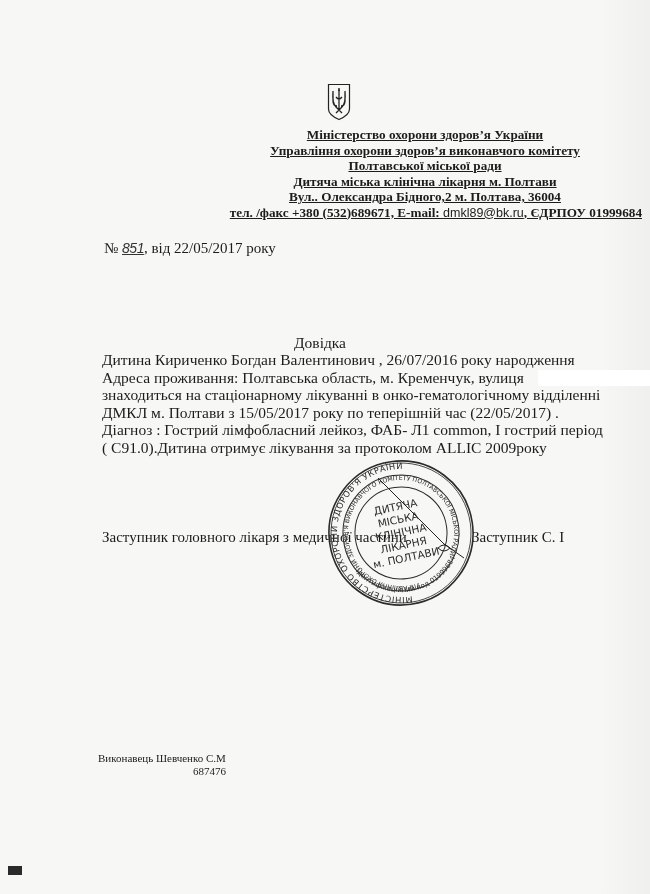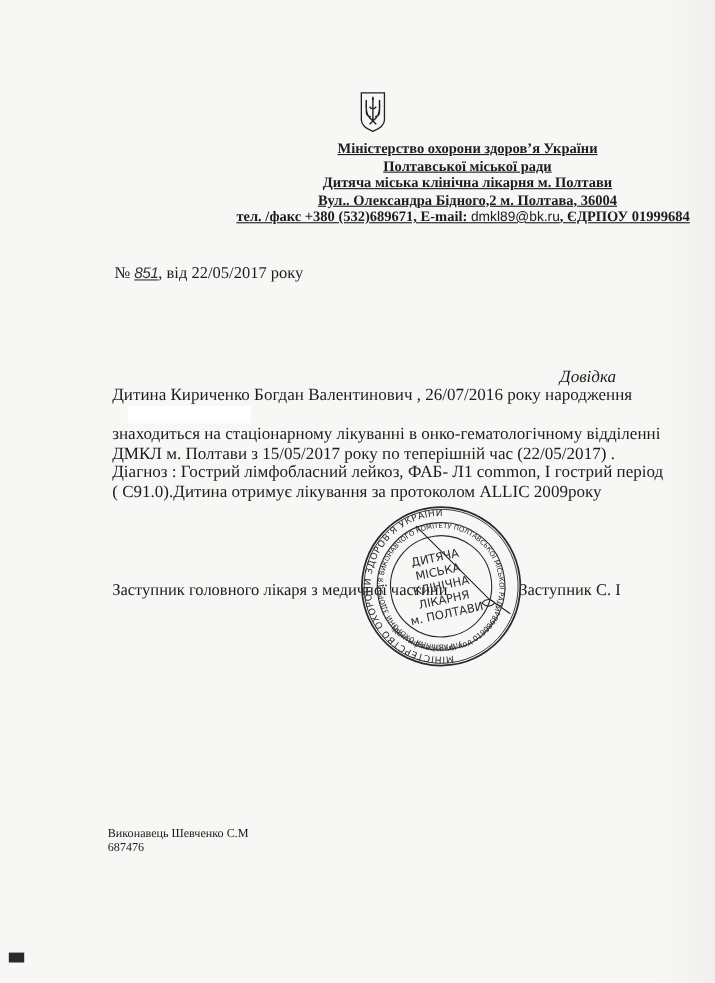--- a/index.html
+++ b/index.html
@@ -15,80 +15,81 @@
     pointer-events: none;
   }
   .emblem {
     position: absolute; left: 327px; top: 83px; width: 24px; height: 38px;
   }
   .header {
     position: absolute; left: 200px; top: 127px; width: 450px;
     text-align: center; font-weight: bold; font-size: 13.2px; line-height: 15.5px; text-decoration: underline;
   }
   .header .line { white-space: nowrap; }
-  .header .contact { padding-right: 8px; }
+  .header .contact { text-align: right; padding-right: 8px; }
   .header .email { font-weight: normal; font-family: "Liberation Sans", sans-serif; font-size: 12.5px; }
   .docnum {
     position: absolute; left: 104px; top: 240px; font-size: 15px; white-space: nowrap;
   }
   .docnum .num { text-decoration: underline; font-style: italic; font-family: "Liberation Sans", sans-serif; font-size: 14px; color: #333; letter-spacing: -0.5px; }
   .title {
     position: absolute; left: 80px; width: 480px; top: 334px;
-    text-align: right; font-size: 15.5px; font-style: italic;
+    text-align: center; font-size: 15.5px;
   }
   .body-text {
     position: absolute; left: 102px; top: 351px; width: 540px;
     font-size: 15.5px; line-height: 17.6px;
   }
   .body-text .line { white-space: nowrap; }
   .redact { display: inline-block; width: 112px; height: 16px; background: #ffffff; vertical-align: -3px; margin-left: 14px; }
   .signer {
     position: absolute; left: 102px; top: 529px; font-size: 15px; white-space: nowrap;
   }
   .signer .surname { position: absolute; left: 370px; top: 0; }
   .stamp {
     position: absolute; left: 326px; top: 458px; width: 150px; height: 150px;
   }
   .executor {
-    position: absolute; left: 98px; top: 752px; font-size: 11px; line-height: 12.5px;
+    position: absolute; left: 98px; top: 752px; font-size: 11px; line-height: 12.5px; text-align: right;
   }
   .corner-mark {
     position: absolute; left: 8px; top: 866px; width: 14px; height: 9px; background: #2a2a2a;
   }
 </style>
 </head>
 <body>
 
 <div class="page-shade"></div>
 
 <svg class="emblem" viewBox="0 0 24 38">
   <path d="M1.5 1.5 H22.5 V26 Q22.5 32 12 36.5 Q1.5 32 1.5 26 Z" fill="none" stroke="#222" stroke-width="1.2"></path>
   <path d="M12 5 V27 M12 27 L9 30 M12 27 L15 30 M6 8 Q5 20 9 24 L12 27 L15 24 Q19 20 18 8 M6 8 L6 18 Q6 23 10 23 M18 8 L18 18 Q18 23 14 23 M9 14 Q12 18 15 14" fill="none" stroke="#222" stroke-width="1.3"></path>
   <path d="M12 5 L11 8 L13 8 Z" fill="#222"></path>
 </svg>
 
 <div class="header">
   <div class="line">Міністерство охорони здоров’я України</div>
+  <div class="line">Управління охорони здоров’я виконавчого комітету</div>
   <div class="line">Полтавської міської ради</div>
   <div class="line">Дитяча міська клінічна лікарня м. Полтави</div>
   <div class="line">Вул.. Олександра Бідного,2 м. Полтава, 36004</div>
   <div class="line contact">
     <span>тел. /факс +380 (532)689671, E-mail: </span><span class="email">dmkl89@bk.ru</span><span>, ЄДРПОУ 01999684</span>
   </div>
 </div>
 
 <div class="docnum">
   <span>№ </span><span class="num">851</span><span>, від 22/05/2017 року</span>
 </div>
 
 <div class="title">Довідка</div>
 
 <div class="body-text">
   <div class="line">Дитина  Кириченко Богдан Валентинович  , 26/07/2016 року народження</div>
-  <div class="line"><span class="redact"></span></div>
+  <div class="line"><span>Адреса проживання: Полтавська область, м. Кременчук, вулиця</span><span class="redact"></span></div>
   <div class="line">знаходиться на стаціонарному лікуванні в онко-гематологічному відділенні</div>
   <div class="line">ДМКЛ м. Полтави з 15/05/2017 року по теперішній час (22/05/2017) .</div>
   <div class="line">Діагноз : Гострий лімфобласний лейкоз, ФАБ- Л1 common, І гострий період</div>
   <div class="line"> ( С91.0).Дитина отримує лікування за протоколом ALLIC 2009року</div>
 </div>
 
 <div class="signer">
   <span>Заступник головного лікаря з медичної частини</span>
   <span class="surname">Заступник С. І</span>
 </div>

